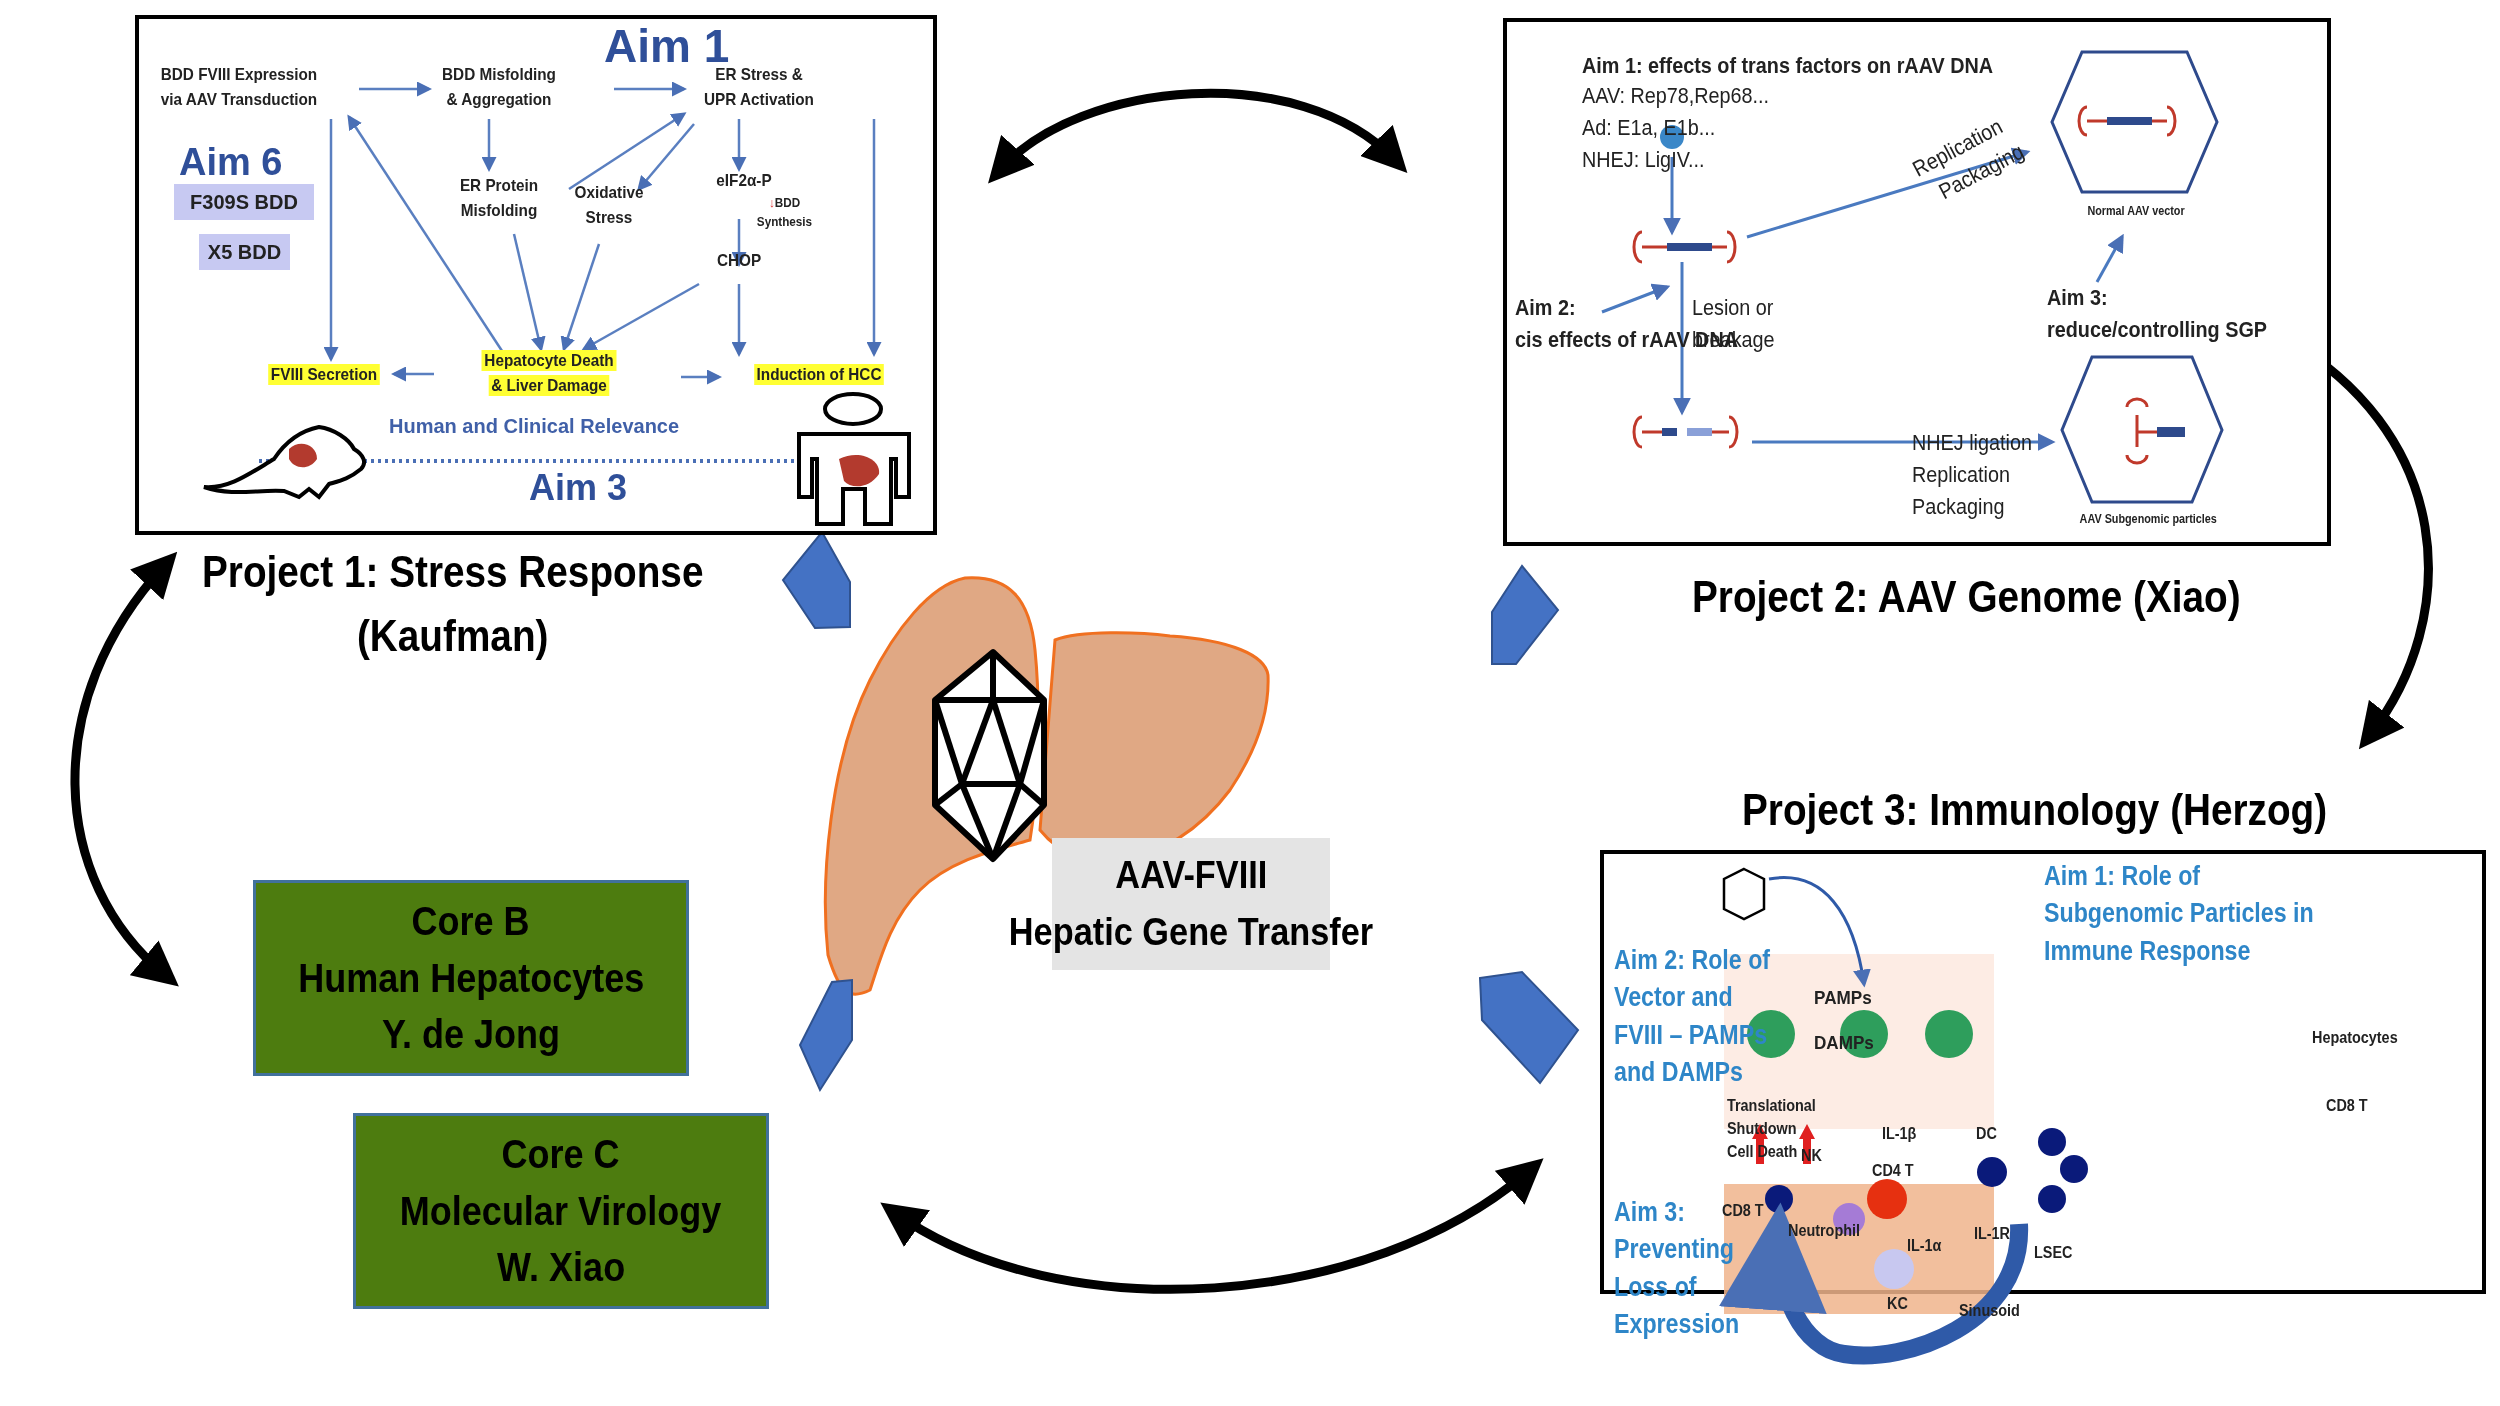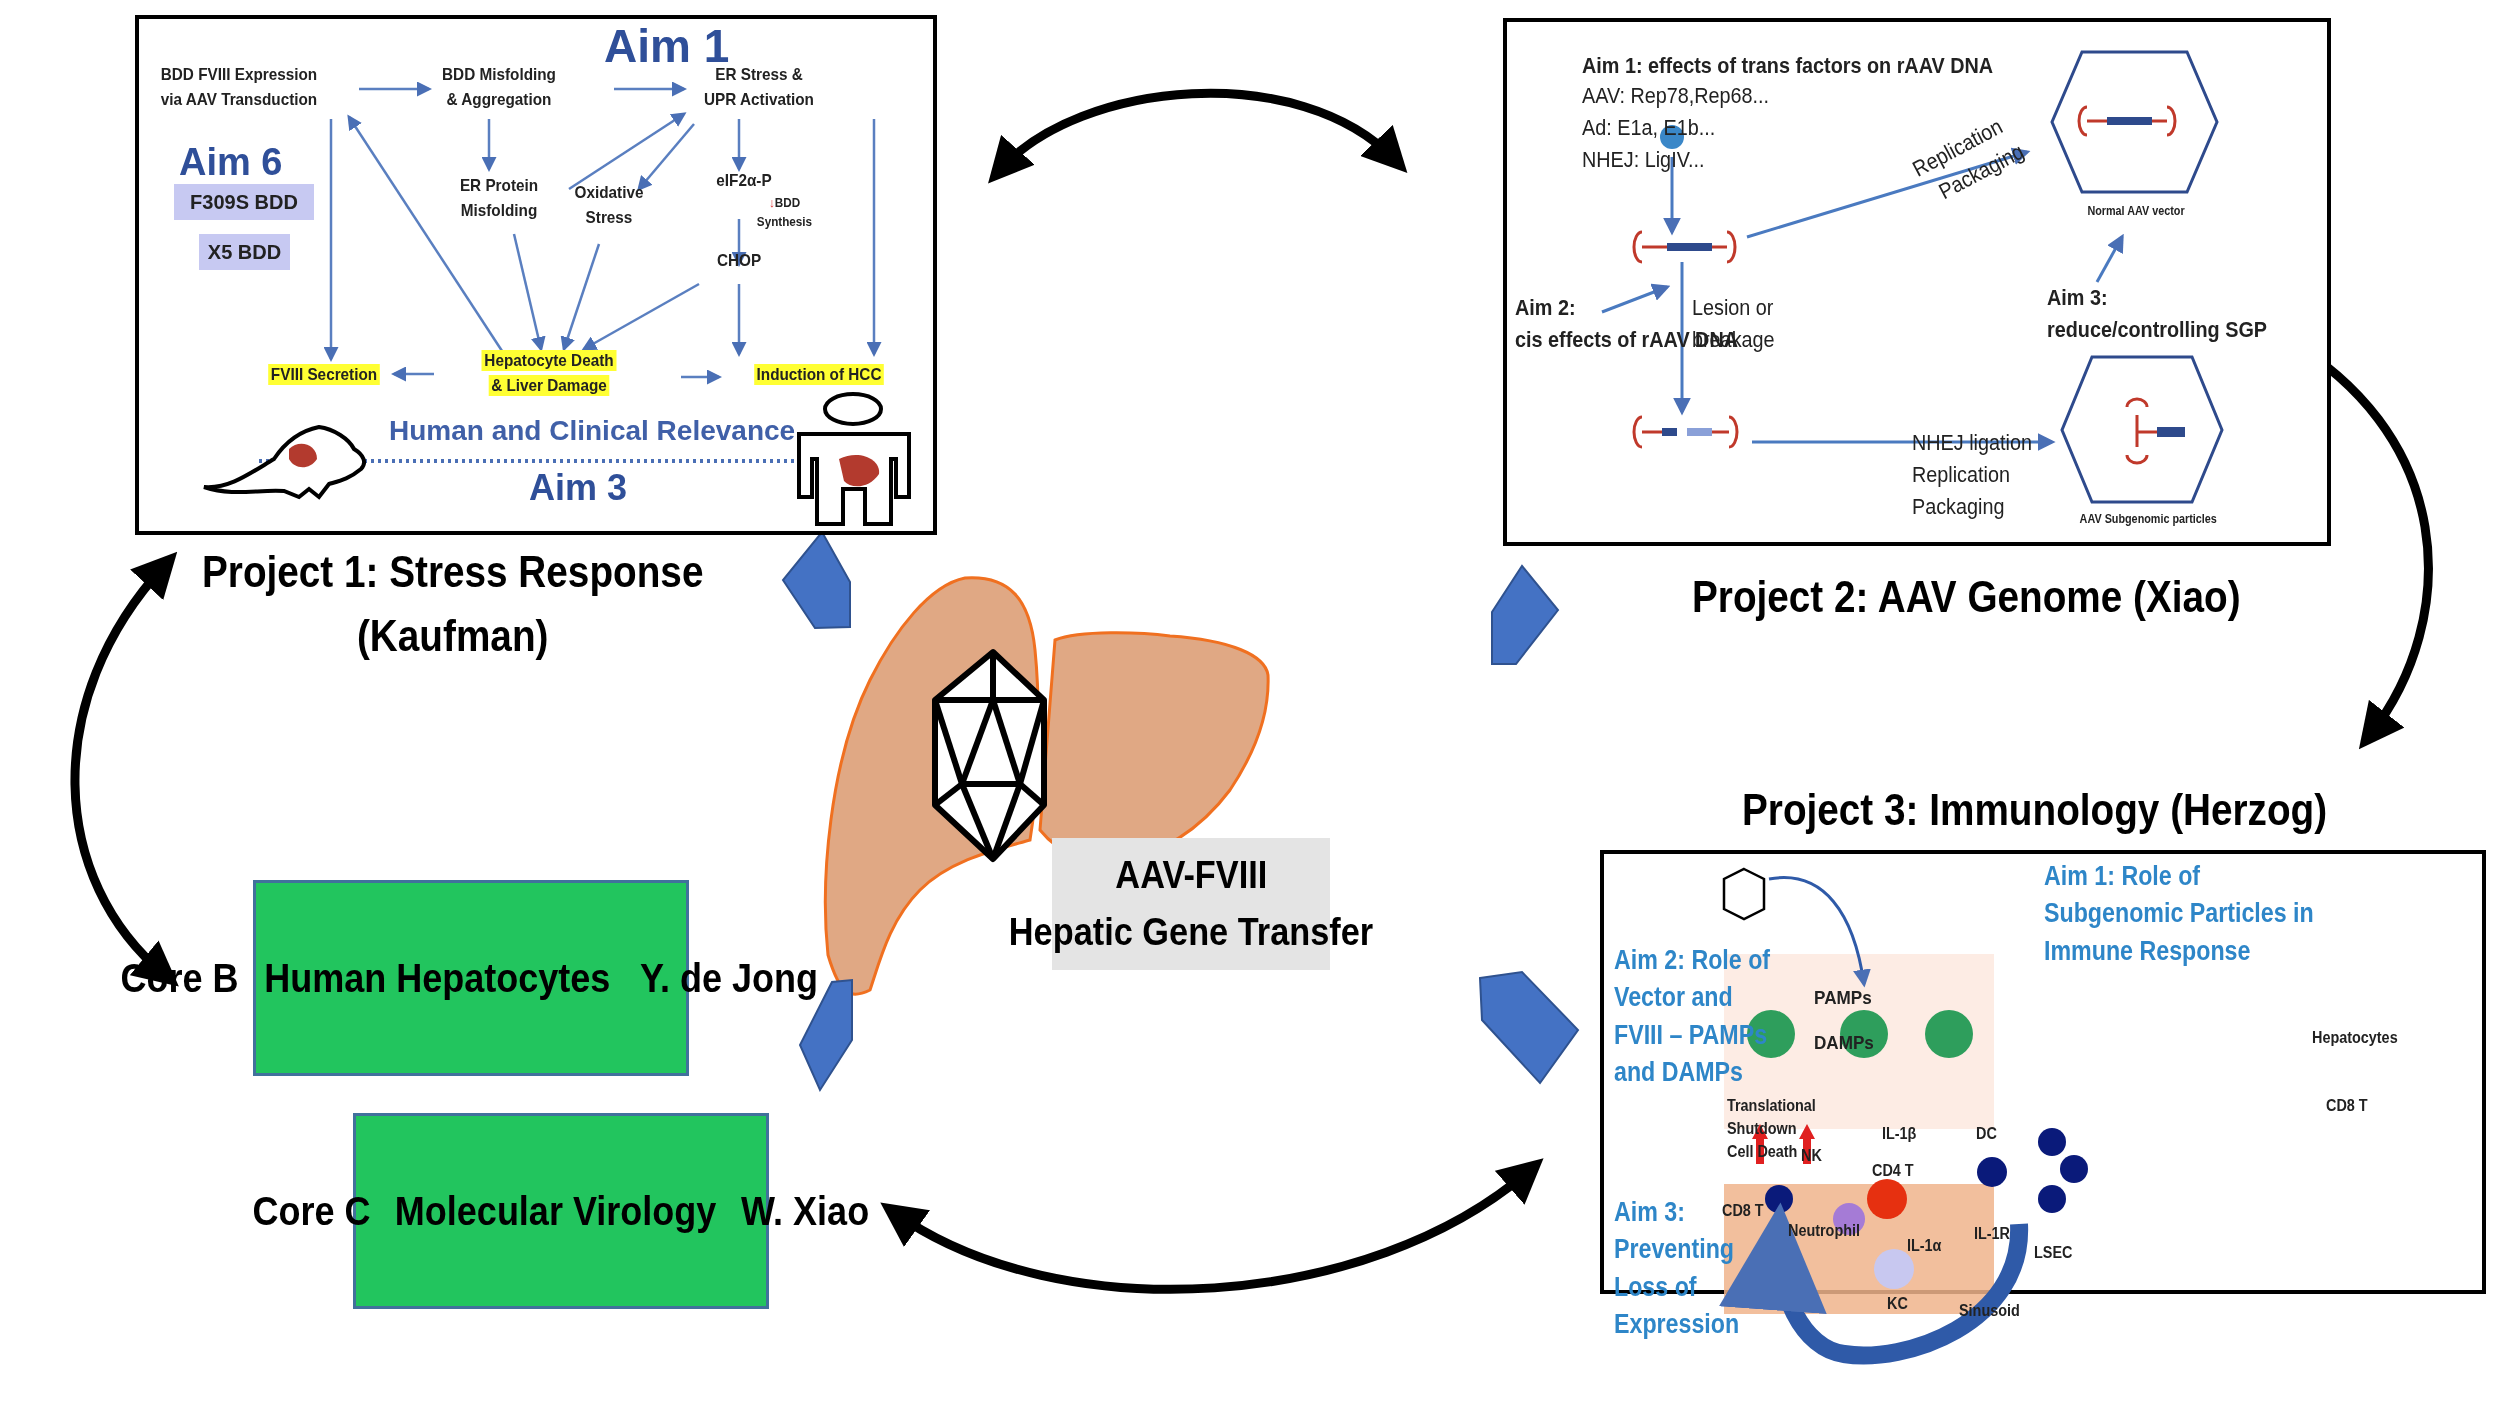--- a/index.html
+++ b/index.html
@@ -1,22 +1,22 @@
 <!DOCTYPE html>
 <html><head>
 <meta charset="utf-8">
 <style>
   html, body { margin:0; padding:0; background:#ffffff; }
   body { width:2500px; height:1406px; position:relative; overflow:hidden;
          font-family:"Liberation Sans", sans-serif; }
   .panel { position:absolute; border:4px solid #000; background:#fff; box-sizing:border-box; }
   .proj-label { position:absolute; font-family:"Liberation Sans", sans-serif; font-weight:bold;
                 font-size:44px; color:#000; white-space:nowrap; text-align:center; line-height:1.45; transform:scaleX(0.88); transform-origin:left top; }
-  .core { position:absolute; background:#22c55e; border:3px solid #41719c; box-sizing:border-box;
-          display:flex; flex-direction:row; align-items:center; justify-content:center; }
+  .core { position:absolute; background:#4d7c0f; border:3px solid #41719c; box-sizing:border-box;
+          display:flex; flex-direction:column; align-items:center; justify-content:center; }
   .core span { font-weight:bold; font-size:40px; line-height:1.42; color:#000; white-space:nowrap; transform:scaleX(0.9); }
   .center-label { position:absolute; background:#e4e4e4; display:flex; flex-direction:column;
                   align-items:center; justify-content:center;text-align:center; }
   .center-label span { font-weight:bold; font-size:39px; line-height:1.45; color:#000; white-space:nowrap; transform:scaleX(0.88); }
   
   .p1t { position:absolute; font-size:17px; font-weight:bold; color:#222; text-align:center; line-height:1.45; white-space:nowrap; transform:scaleX(0.9); transform-origin:center top; }
   .aim-blue { position:absolute; font-weight:bold; color:#2f4f99; white-space:nowrap; }
   .hl { background:#ffff33; padding:1px 3px; }
   .p1box { position:absolute; background:#c7c9f2; font-weight:bold; font-size:20px; color:#222; display:flex; align-items:center; justify-content:center; }
   .p2t { position:absolute; font-size:22px; color:#222; white-space:nowrap; line-height:1.45; transform:scaleX(0.9); transform-origin:left top; }
@@ -140,21 +140,21 @@
   <div class="p1t" style="left:105px;top:344px;width:160px;">
     <span class="hl">FVIII Secretion</span>
   </div>
   <div class="p1t" style="left:310px;top:330px;width:200px;">
     <div><span class="hl">Hepatocyte Death</span></div>
     <div><span class="hl">&amp; Liver Damage</span></div>
   </div>
   <div class="p1t" style="left:585px;top:344px;width:190px;">
     <span class="hl">Induction of HCC</span>
   </div>
-  <div class="aim-blue" style="left:250px;top:396px;font-size:28px;color:#4060a8;">Human and Clinical Relevance</div>
+  <div class="aim-blue" style="left:250px;top:396px;font-size:20px;color:#4060a8;">Human and Clinical Relevance</div>
 </div>
 
 <div class="proj-label" style="left:202px;top:540px;">
   <div>Project 1: Stress Response</div>
   <div>(Kaufman)</div>
 </div>
 
 <div class="panel" style="left:1503px;top:18px;width:828px;height:528px;">
   <svg width="828" height="528">
 

